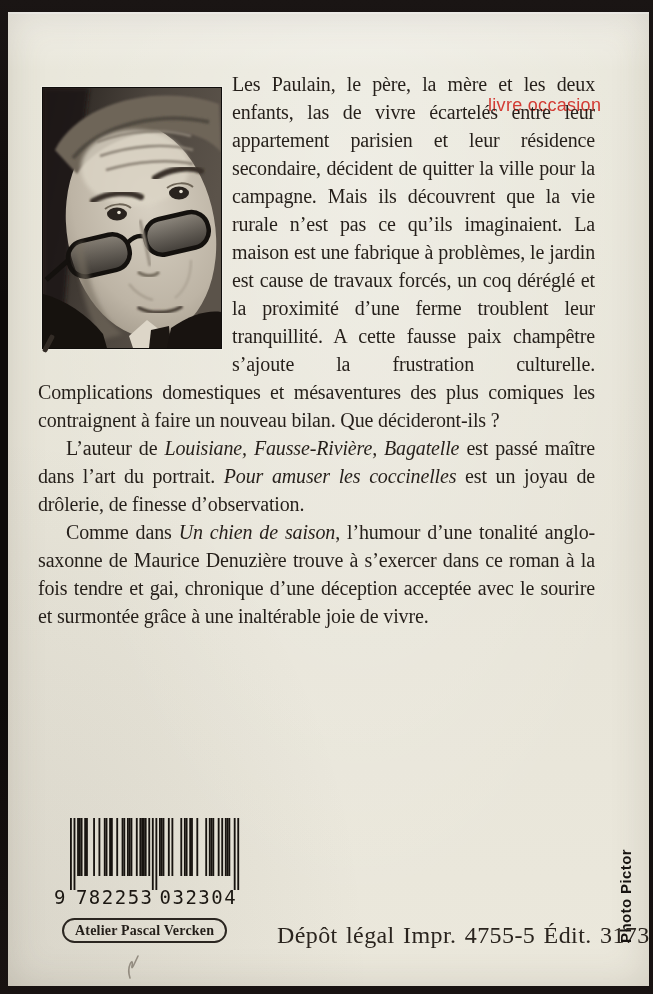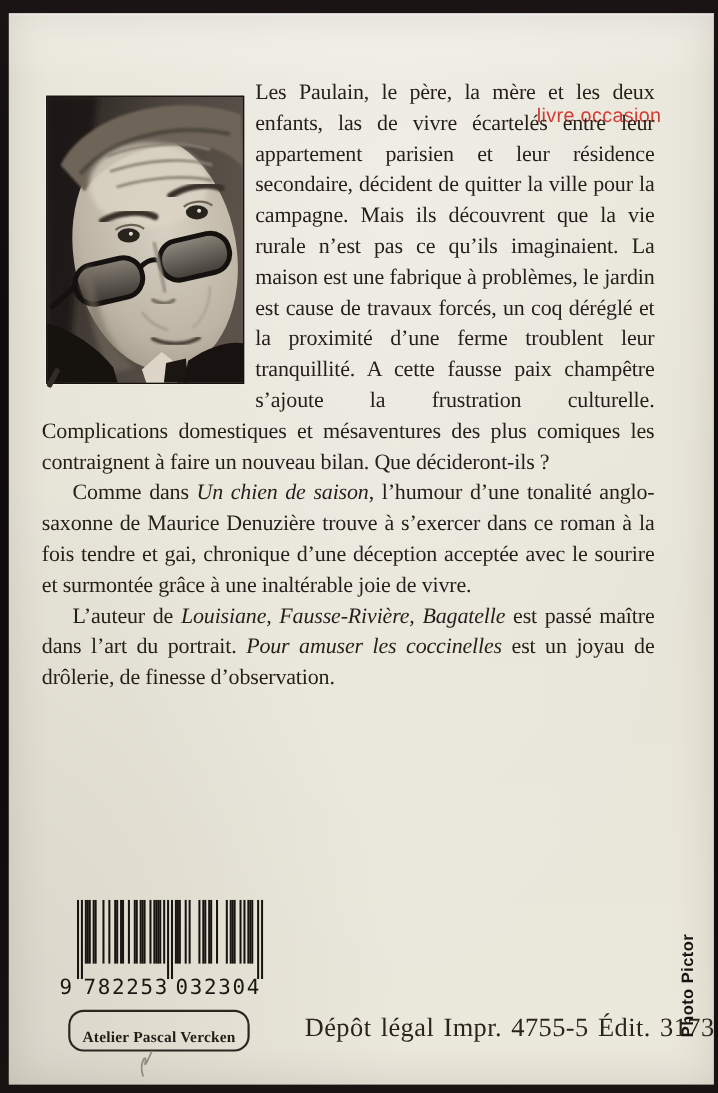--- a/index.html
+++ b/index.html
@@ -38,21 +38,21 @@
   .para{margin:0;}
   .para.indent{text-indent:28px;}
   .para i{font-style:italic;}
   
   .barcode{position:absolute;left:44px;top:806px;}
   .barcode text{font-family:"DejaVu Sans Mono", monospace;font-size:19px;fill:#1b1712;}
   
   .pub-stamp{
     position:absolute;left:54px;top:906px;
     border:2px solid #2b2621;border-radius:14px;
-    padding:16px 11px 2px 11px;
+    padding:3px 11px 2px 11px;
     font-size:14px;font-weight:bold;color:#231e19;letter-spacing:.2px;
     background:transparent;white-space:nowrap;
   }
   .imprint{
     position:absolute;left:269px;top:910px;
     font-size:24px;color:#2a241e;letter-spacing:.4px;word-spacing:2px;white-space:nowrap;
   }
   .credit{
     position:absolute;left:609px;top:931px;width:124px;height:20px;
     transform-origin:0 0;transform:rotate(-90deg);
@@ -132,22 +132,22 @@
           <path d="M96,220 C108,226 126,226 138,219" stroke="#463e34" stroke-width="3.6" fill="none" stroke-linecap="round" filter="url(#soft)"></path>
           <path d="M40,152 C44,200 60,230 80,246 L58,252 C44,226 34,190 33,158 Z" fill="#776e60" opacity="0.55" filter="url(#softer)"></path>
           <path d="M0,206 C22,212 44,226 60,246 L64,260 L0,260 Z" fill="#16120e"></path>
           <path d="M86,248 L104,232 L122,246 L118,260 L90,260 Z" fill="#ddd6c8"></path>
           <path d="M108,242 L126,238 L128,260 L106,260 Z" fill="#1b1612"></path>
           <path d="M128,240 C148,226 166,222 178,224 L178,260 L124,260 Z" fill="#181310"></path>
         </svg>
       </div>
 
     <p class="para"><span>Les Paulain, le père, la mère et les deux enfants, las de vivre écartelés entre leur appartement parisien et leur résidence secondaire, décident de quitter la ville pour la campagne. Mais ils découvrent que la vie rurale n’est pas ce qu’ils imaginaient. La maison est une fabrique à problèmes, le jardin est cause de travaux forcés, un coq déréglé et la proximité d’une ferme troublent leur tranquillité. A cette fausse paix champêtre s’ajoute la frustration culturelle. Complications domestiques et mésaventures des plus comiques les contraignent à faire un nouveau bilan. Que décideront-ils ?</span></p>
+        <p class="para indent"><span>L’auteur de </span><i>Louisiane, Fausse-Rivière, Bagatelle</i><span> est passé maître dans l’art du portrait. </span><i>Pour amuser les coccinelles</i><span> est un joyau de drôlerie, de finesse d’observation.</span></p>
         <p class="para indent"><span>Comme dans </span><i>Un chien de saison</i><span>, l’humour d’une tonalité anglo-saxonne de Maurice Denuzière trouve à s’exercer dans ce roman à la fois tendre et gai, chronique d’une déception acceptée avec le sourire et surmontée grâce à une inaltérable joie de vivre.</span></p>
-        <p class="para indent"><span>L’auteur de </span><i>Louisiane, Fausse-Rivière, Bagatelle</i><span> est passé maître dans l’art du portrait. </span><i>Pour amuser les coccinelles</i><span> est un joyau de drôlerie, de finesse d’observation.</span></p>
       </div>
 
     <svg class="barcode" id="barcode-svg" width="200" height="92" viewBox="0 0 200 92">
         <rect x="18.00" y="0" width="1.84" height="72" fill="#17130f"></rect>
         <rect x="21.56" y="0" width="1.84" height="72" fill="#17130f"></rect>
         <rect x="25.12" y="0" width="1.84" height="58" fill="#17130f"></rect>
         <rect x="26.90" y="0" width="1.84" height="58" fill="#17130f"></rect>
         <rect x="28.68" y="0" width="1.84" height="58" fill="#17130f"></rect>
         <rect x="32.24" y="0" width="1.84" height="58" fill="#17130f"></rect>
         <rect x="34.02" y="0" width="1.84" height="58" fill="#17130f"></rect>

